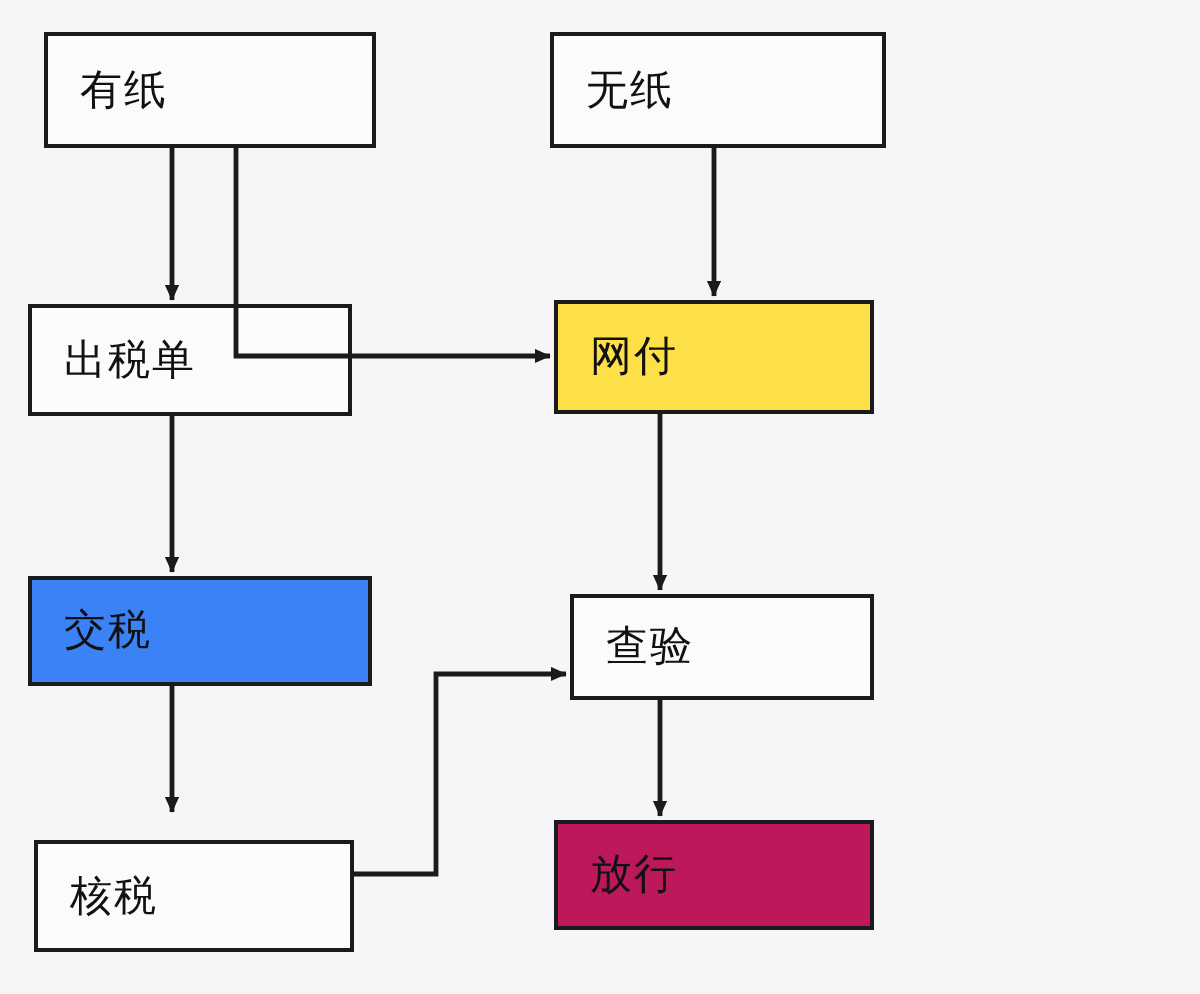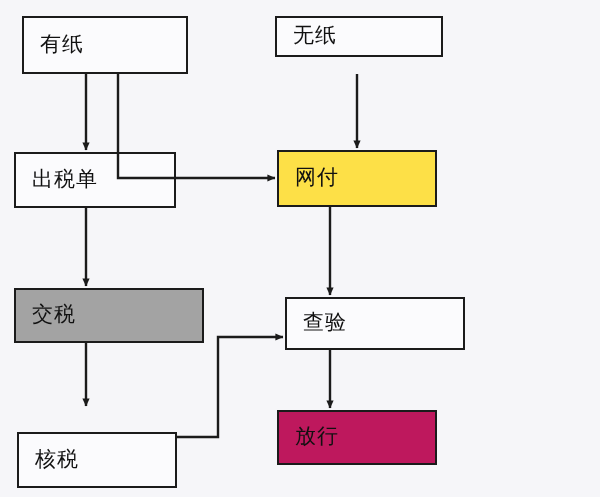--- a/index.html
+++ b/index.html
@@ -37,21 +37,21 @@
     z-index: 3;
   }
   .node .node-label {
     display: block;
     padding-left: 16px;
     font-size: 21px;
     line-height: 1;
     color: #111111;
     letter-spacing: 1px;
     white-space: nowrap;
-    font-family: Liberation Mono, monospace;
+    font-family: Liberation Serif, serif;
   }
   
   .edge-over {
     z-index: 5;
   }
 </style>
 </head>
 <body>
 
 <div id="diagram">
@@ -81,41 +81,41 @@
     </defs>
     <g id="edge-layer-over" fill="none" stroke="#1b1b1b" stroke-width="2.4">
         <polyline points="118,74 118,178 275,178" stroke="#1b1b1b" stroke-width="2.4" fill="none" stroke-linejoin="miter" marker-end="url(#arrowhead2)"></polyline>
       </g>
   </svg>
 
   <div class="node" style="left: 22px; top: 16px; width: 166px; height: 58px; background: rgb(251, 251, 253); border-color: rgb(27, 27, 27);">
     <span class="node-label">有纸</span>
   </div>
 
-  <div class="node" style="left: 275px; top: 16px; width: 168px; height: 41px; background: rgb(251, 251, 253); border-color: rgb(27, 27, 27);">
+  <div class="node" style="left: 275px; top: 16px; width: 168px; height: 58px; background: rgb(251, 251, 253); border-color: rgb(27, 27, 27);">
     <span class="node-label">无纸</span>
   </div>
 
   <div class="node" style="left: 14px; top: 152px; width: 162px; height: 56px; background: rgb(251, 251, 253); border-color: rgb(27, 27, 27);">
     <span class="node-label">出税单</span>
   </div>
 
   <div class="node" style="left: 277px; top: 150px; width: 160px; height: 57px; background: #fde047; border-color: rgb(27, 27, 27);">
     <span class="node-label">网付</span>
   </div>
 
-  <div class="node" style="left: 14px; top: 288px; width: 190px; height: 55px; background: #a3a3a3; border-color: rgb(27, 27, 27);">
+  <div class="node" style="left: 14px; top: 288px; width: 172px; height: 55px; background: #3b82f6; border-color: rgb(27, 27, 27);">
     <span class="node-label">交税</span>
   </div>
 
-  <div class="node" style="left: 285px; top: 297px; width: 180px; height: 53px; background: rgb(251, 251, 253); border-color: rgb(27, 27, 27);">
+  <div class="node" style="left: 285px; top: 297px; width: 152px; height: 53px; background: rgb(251, 251, 253); border-color: rgb(27, 27, 27);">
     <span class="node-label">查验</span>
   </div>
 
-  <div class="node" style="left: 17px; top: 432px; width: 160px; height: 56px; background: rgb(251, 251, 253); border-color: rgb(27, 27, 27);">
+  <div class="node" style="left: 17px; top: 420px; width: 160px; height: 56px; background: rgb(251, 251, 253); border-color: rgb(27, 27, 27);">
     <span class="node-label">核税</span>
   </div>
 
   <div class="node" style="left: 277px; top: 410px; width: 160px; height: 55px; background: #be185d; border-color: rgb(27, 27, 27);">
     <span class="node-label">放行</span>
   </div>
 
 </div>
 
 </body></html>

